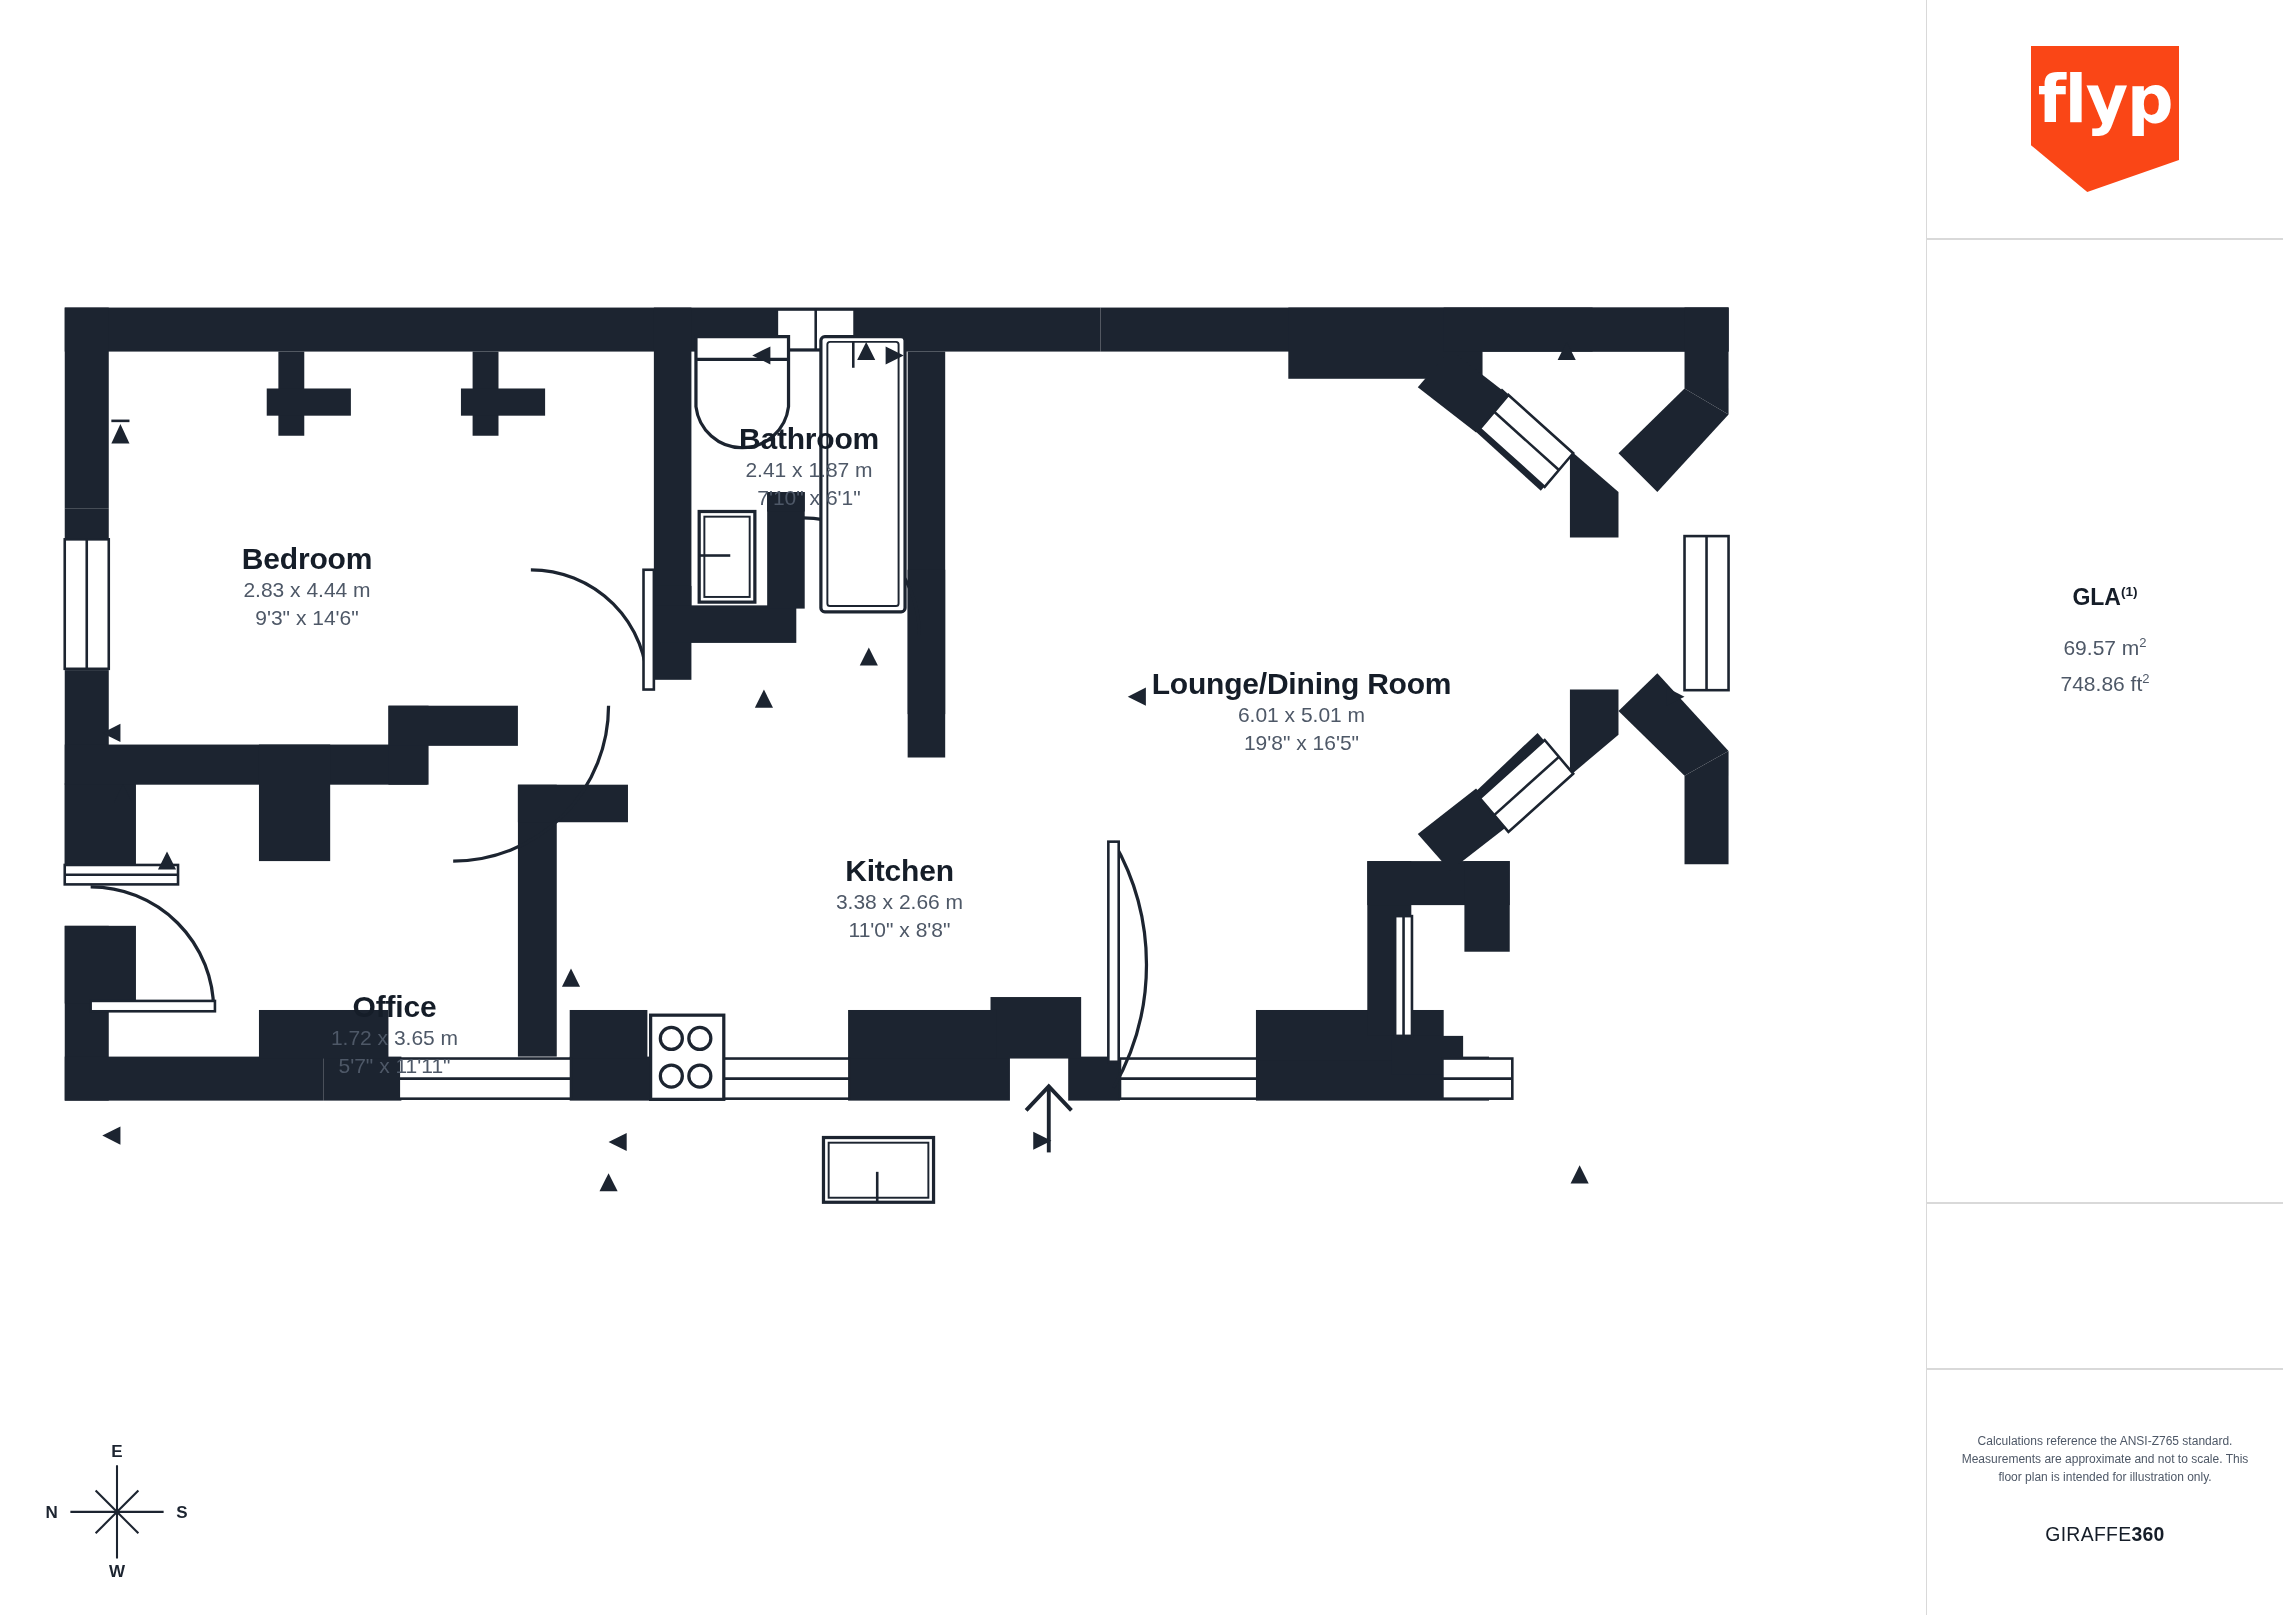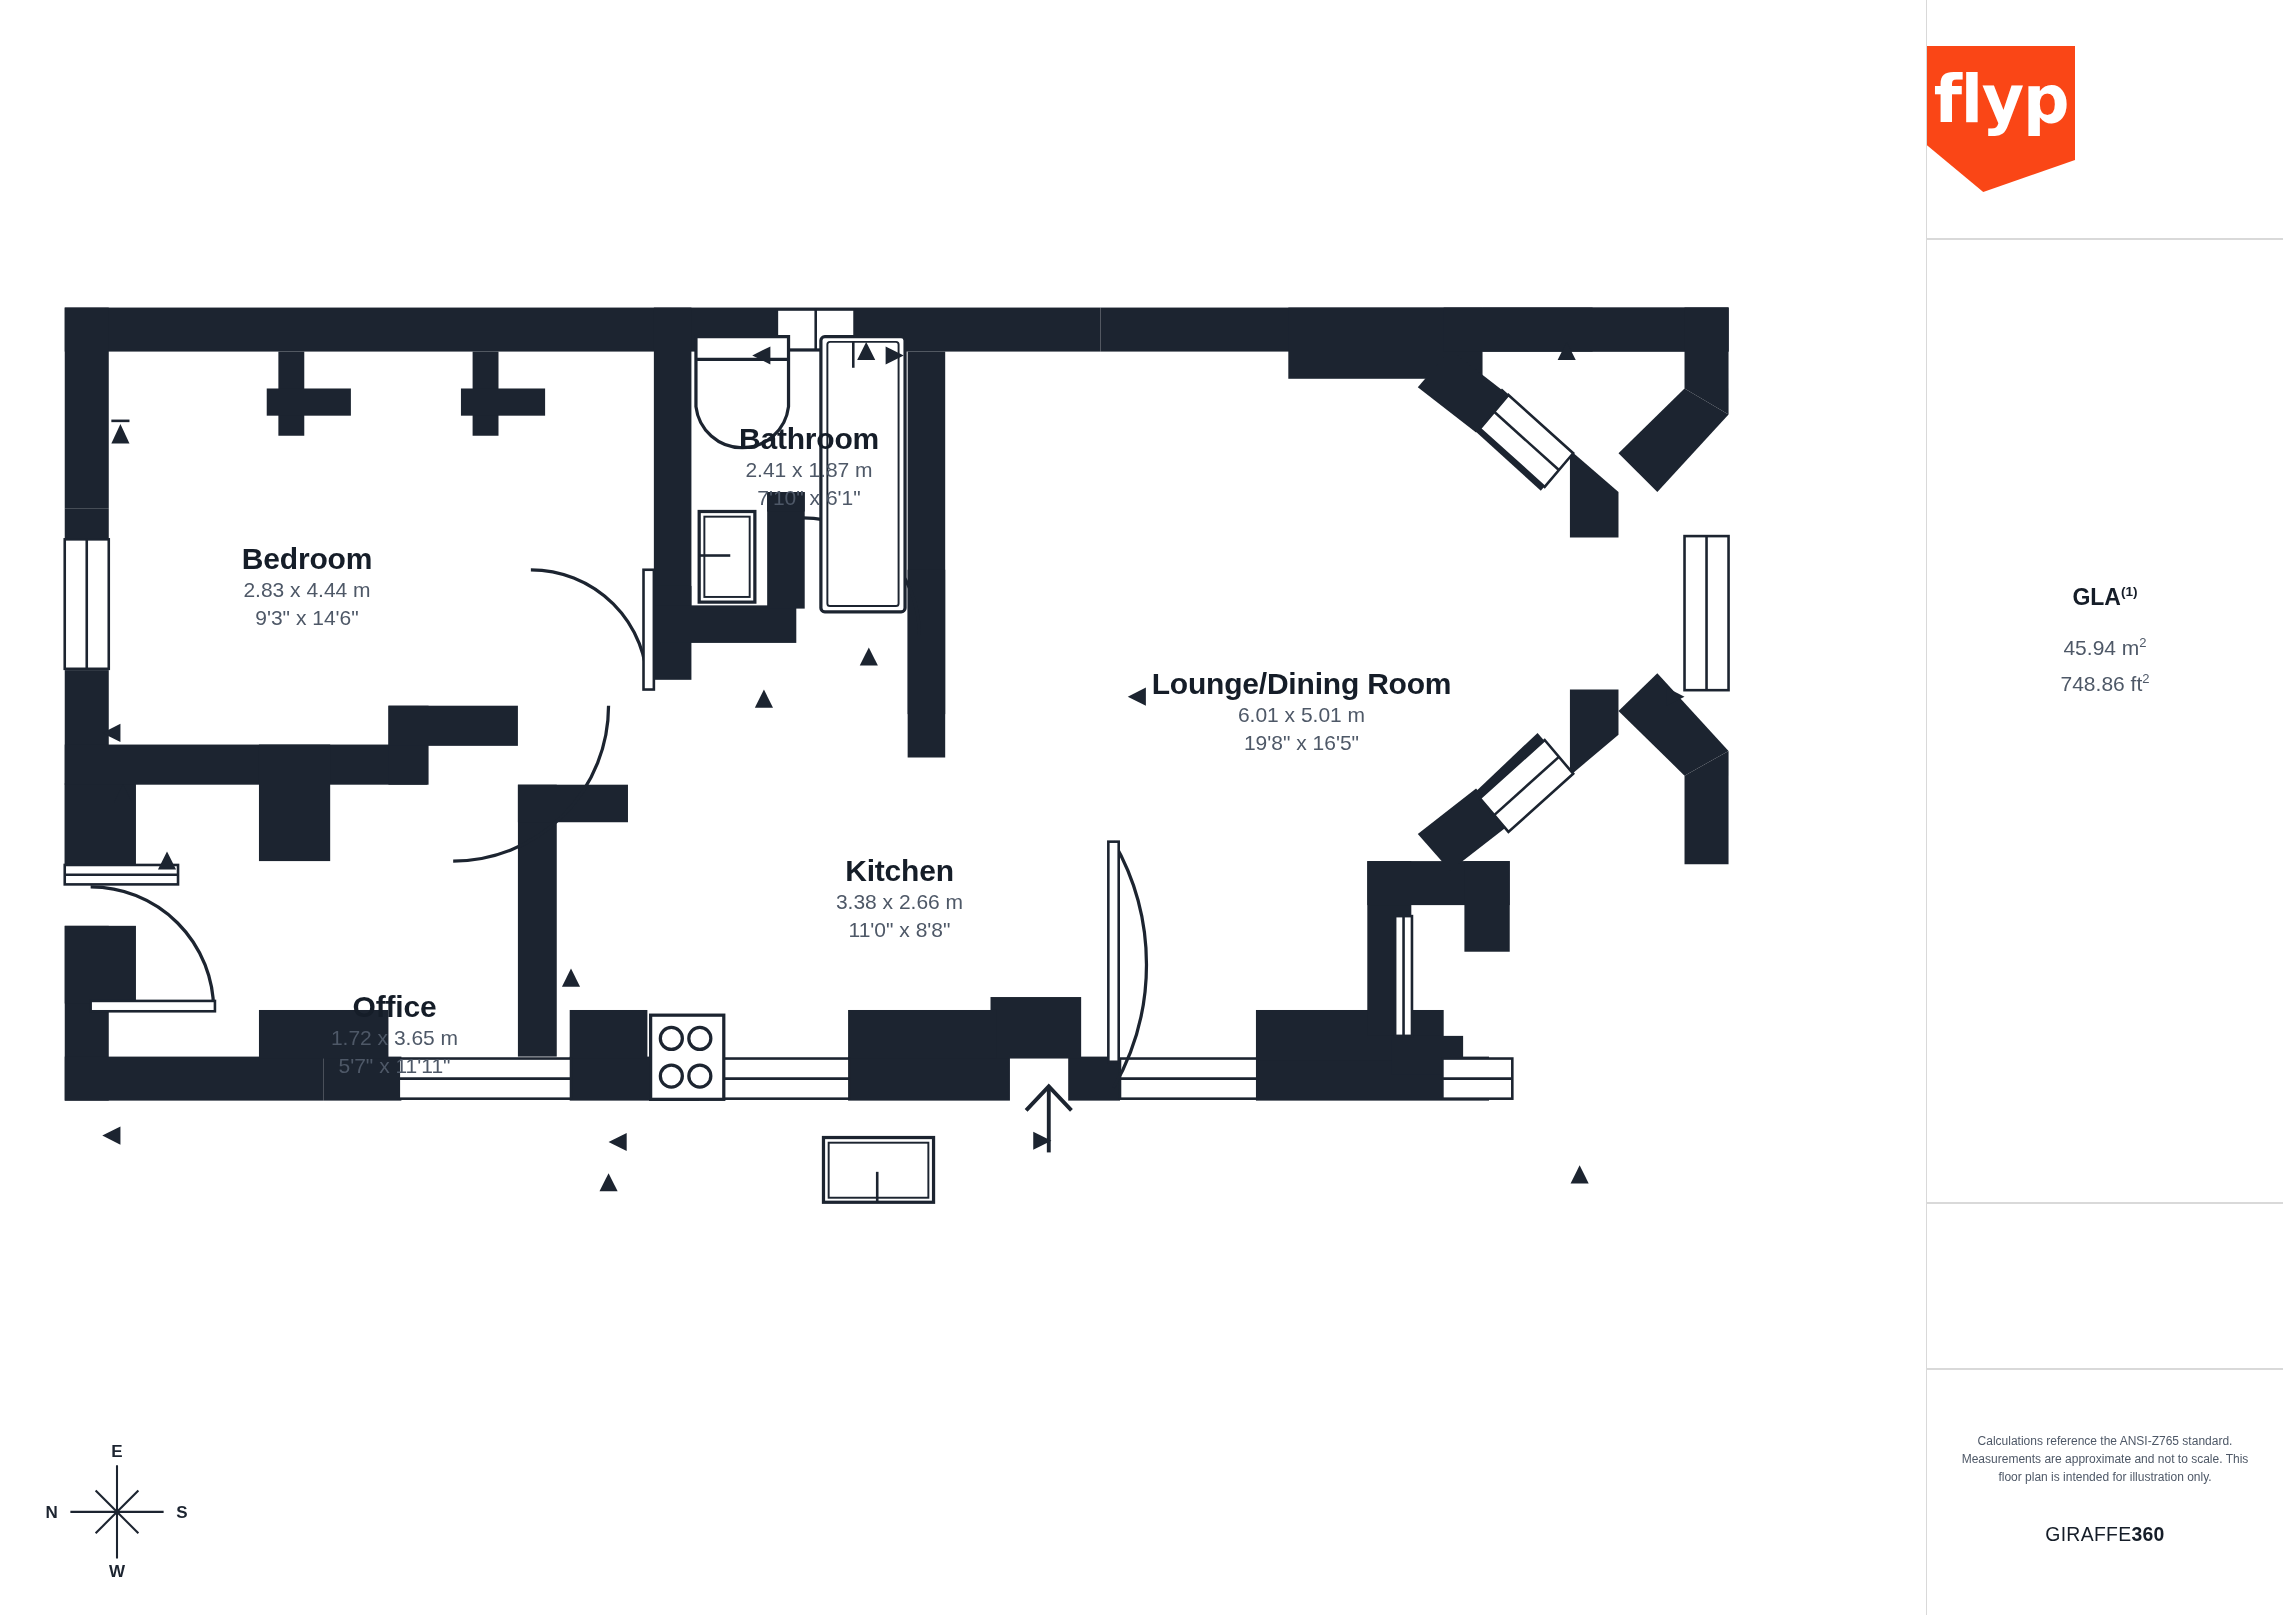--- a/index.html
+++ b/index.html
@@ -32,21 +32,21 @@
     text-align:center;width:26px;
   }
 
   
   #sidebar{
     position:absolute;left:1926px;top:0;width:358px;height:1616px;
     border-left:1.9px solid #d9d9d9;box-sizing:border-box;
   }
   .sb-cell{
     position:absolute;left:0;width:356px;box-sizing:border-box;
-    display:flex;flex-direction:column;justify-content:center;
+    display:flex;flex-direction:column;align-items:center;justify-content:center;
     text-align:center;
   }
   .sb-div{position:absolute;left:0;width:356px;height:1.9px;background:#d9d9d9;}
 
   
   #logo-cell{top:0;height:238px;}
   .logo-shape{
     position:relative;width:148px;height:146px;
     background:#fa4616;
     clip-path:polygon(0% 0%, 100% 0%, 100% 78%, 38% 100%, 0% 68%);
@@ -347,21 +347,21 @@
 
     <div class="sb-cell" id="logo-cell">
       <div class="logo-shape">
         <span class="logo-text">flyp</span>
       </div>
     </div>
     <div class="sb-div" style="top:238px;"></div>
 
     <div class="sb-cell" id="gla-cell">
       <div class="gla-title"><span>GLA</span><span class="gla-sup">(1)</span></div>
-      <div class="gla-val"><span>45.94 m</span><span class="sup2">2</span></div>
+      <div class="gla-val"><span>69.57 m</span><span class="sup2">2</span></div>
       <div class="gla-val"><span>748.86 ft</span><span class="sup2">2</span></div>
     </div>
     <div class="sb-div" style="top:1202px;"></div>
 
     <div class="sb-div" style="top:1368px;"></div>
 
     <div class="sb-cell" id="disc-cell">
       <div class="disc-text">Calculations reference the ANSI-Z765 standard. Measurements are approximate and not to scale. This floor plan is intended for illustration only.</div>
       <div class="giraffe"><span>GIRAFFE</span><b>360</b></div>
     </div>

